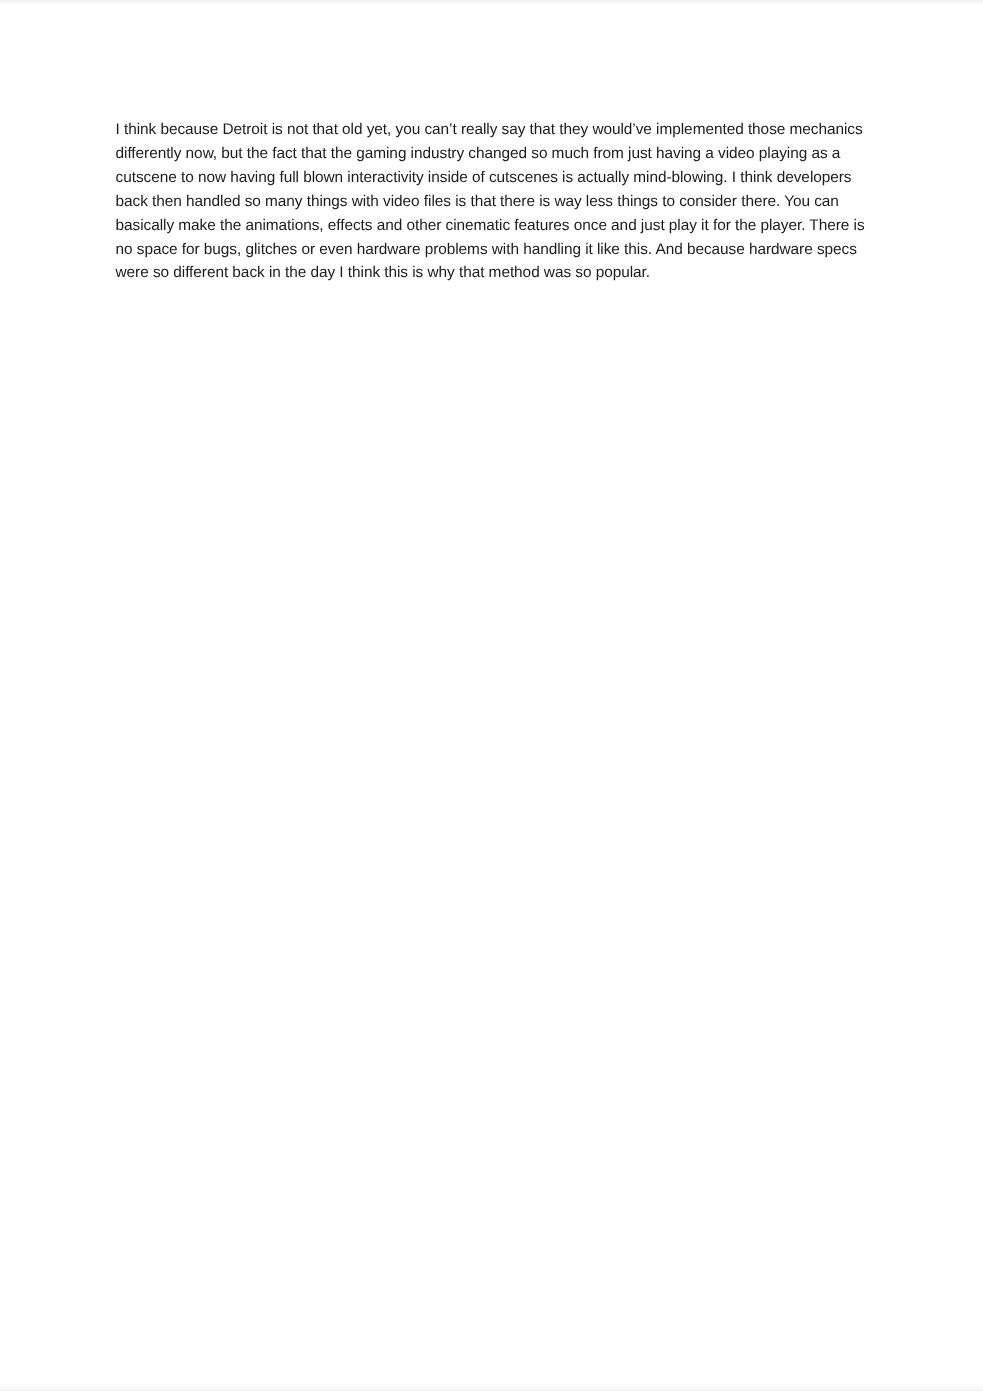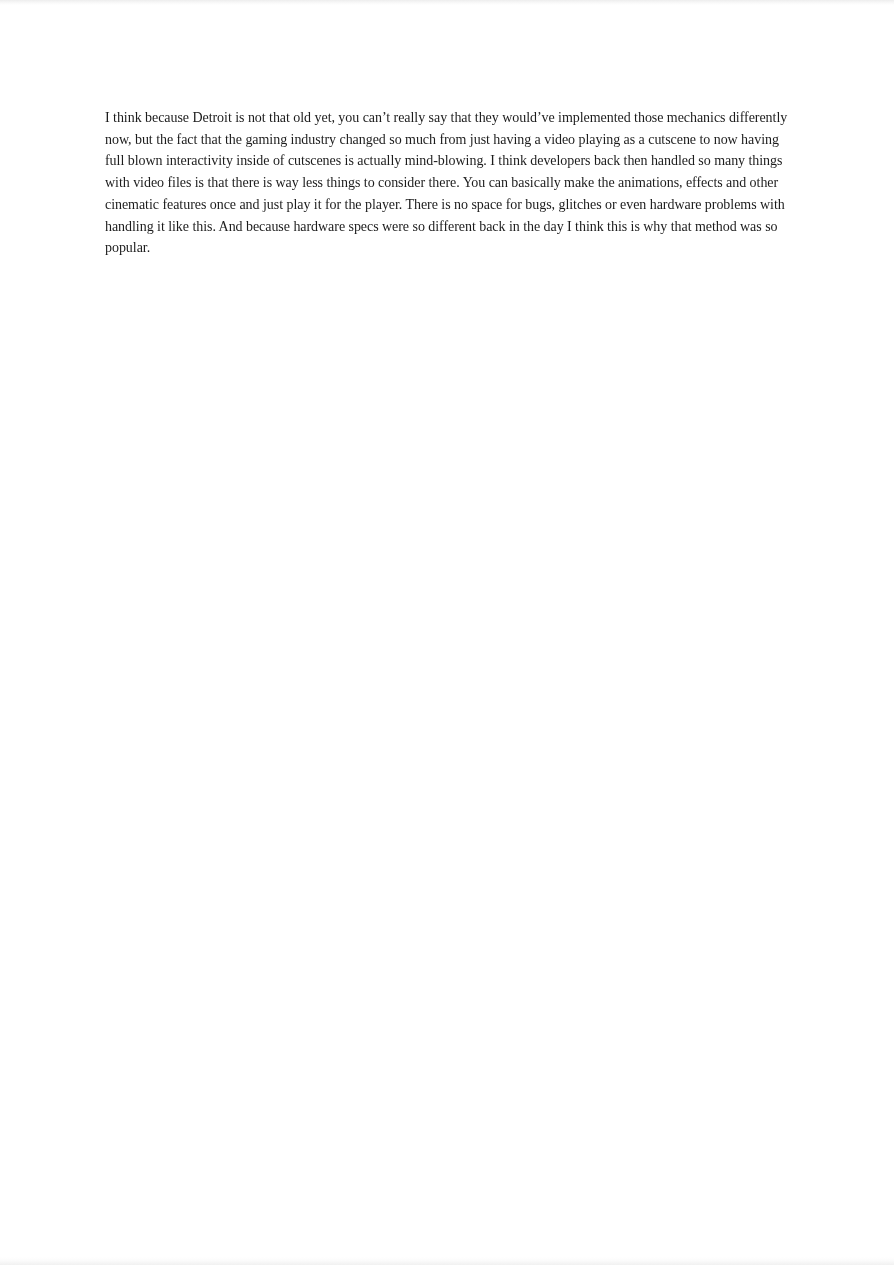--- a/index.html
+++ b/index.html
@@ -6,21 +6,21 @@
     margin: 0;
     padding: 0;
     background: #ffffff;
   }
   .viewport {
     position: relative;
     width: 894px;
     height: 1265px;
     background: #ffffff;
     overflow: hidden;
-    font-family: Liberation Serif, serif;
+    font-family: Liberation Sans, sans-serif;
   }
   .page-top-edge {
     position: absolute;
     top: 0;
     left: 0;
     width: 100%;
     height: 5px;
     background: linear-gradient(to bottom, #ededed 0%, #f7f7f7 45%, #ffffff 100%);
   }
   .page-bottom-edge {

